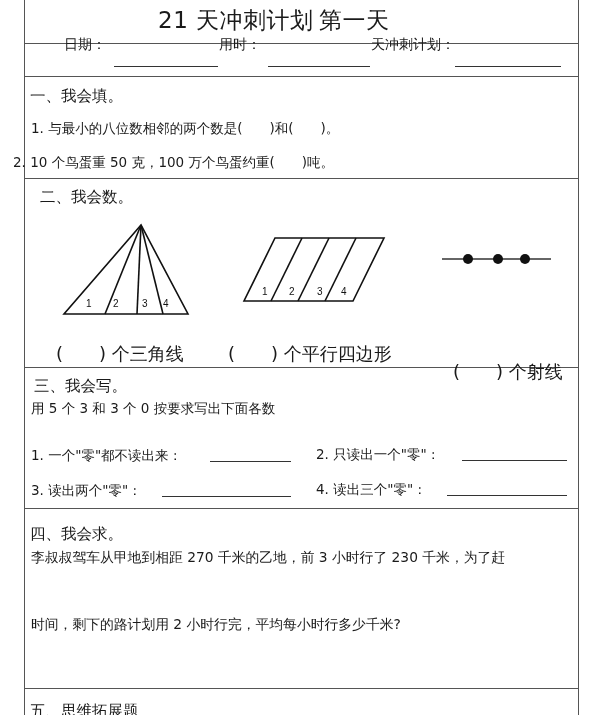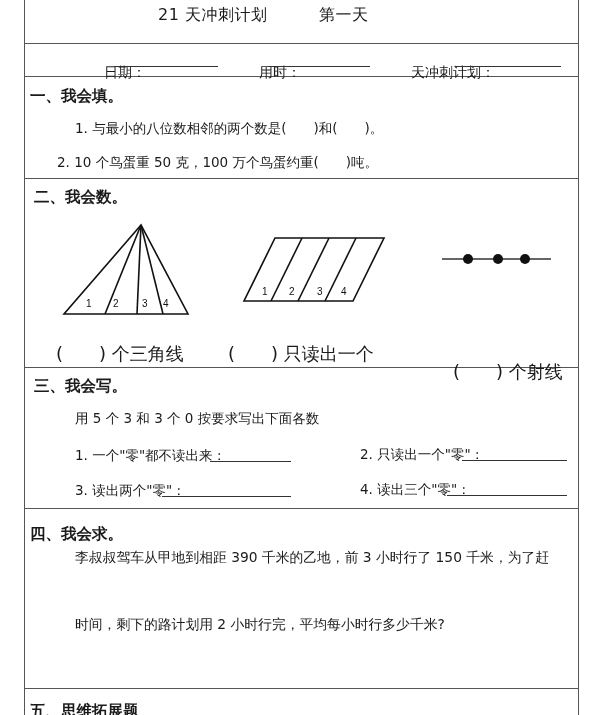--- a/index.html
+++ b/index.html
@@ -2,25 +2,25 @@
 <html><head>
 <meta charset="utf-8">
 <style>
   html, body { margin:0; padding:0; background:#ffffff; }
   body { width:603px; height:715px; position:relative; overflow:hidden;
          font-family:"DejaVu Sans","Liberation Sans",sans-serif; color:#1a1a1a; }
   .sheet { position:absolute; left:24px; top:-2px; width:553px; height:730px;
            border-left:1.5px solid #555; border-right:1.5px solid #555; }
   .hline { position:absolute; left:24px; width:554px; height:0; border-top:1.5px solid #555; }
   .abs { position:absolute; white-space:nowrap; }
-  .title { font-size:16px; top:5px; letter-spacing:0.5px; }
-  .meta { font-size:14px; top:64px;margin-left:40px; }
+  .title { font-size:23px; top:5px; letter-spacing:0.5px; }
+  .meta { font-size:14px; top:36px; }
   .blank { display:inline-block; border-bottom:1px solid #333; height:14px; vertical-align:baseline; }
-  .sec { font-size:15.5px; font-weight:bold; }
-  .q { font-size:13.5px;margin-left:44px; }
+  .sec { font-size:15.5px; font-weight:normal; }
+  .q { font-size:13.5px; }
   .cap { font-size:18px; }
   svg { position:absolute; overflow:visible; }
 </style>
 </head>
 <body>
 
 <div class="sheet"></div>
 <div class="hline" style="top:43px"></div>
 <div class="hline" style="top:76px"></div>
 <div class="hline" style="top:178px"></div>
@@ -35,21 +35,21 @@
 <div class="abs blank" style="left:114px;top:52px;width:104px"></div>
 <div class="abs meta" style="left:219px">用时：</div>
 <div class="abs blank" style="left:268px;top:52px;width:102px"></div>
 <div class="abs meta" style="left:371px">天冲刺计划：</div>
 <div class="abs blank" style="left:455px;top:52px;width:106px"></div>
 
 <div class="abs sec" style="left:30px;top:86px">一、我会填。</div>
 <div class="abs q" style="left:31px;top:120px">1. 与最小的八位数相邻的两个数是(　　)和(　　)。</div>
 <div class="abs q" style="left:13px;top:154px">2. 10 个鸟蛋重 50 克，100 万个鸟蛋约重(　　)吨。</div>
 
-<div class="abs sec" style="left:34px;top:187px">二、我会数。</div>
+<div class="abs sec" style="left:40px;top:187px">二、我会数。</div>
 
 <svg style="left:0;top:0" width="603" height="715">
   <g stroke="#111" stroke-width="1.6" fill="none">
     <polygon points="141,225 64,314 188,314"></polygon>
     <line x1="141" y1="225" x2="105" y2="314"></line>
     <line x1="141" y1="225" x2="137" y2="314"></line>
     <line x1="141" y1="225" x2="163" y2="314"></line>
   </g>
   <g font-size="10" fill="#111" font-family="Liberation Sans, sans-serif">
     <text x="86" y="307">1</text>
@@ -75,32 +75,32 @@
 </svg>
 
 <svg style="left:0;top:0" width="603" height="715">
   <line x1="442" y1="259" x2="551" y2="259" stroke="#333" stroke-width="1.6"></line>
   <circle cx="468" cy="259" r="5" fill="#111"></circle>
   <circle cx="498" cy="259" r="5" fill="#111"></circle>
   <circle cx="525" cy="259" r="5" fill="#111"></circle>
 </svg>
 
 <div class="abs cap" style="left:56px;top:342px">(　　) 个三角线</div>
-<div class="abs cap" style="left:228px;top:342px">(　　) 只读出一个</div>
+<div class="abs cap" style="left:228px;top:342px">(　　) 个平行四边形</div>
 <div class="abs cap" style="left:453px;top:360px">(　　) 个射线</div>
 
 <div class="abs sec" style="left:34px;top:376px">三、我会写。</div>
-<div class="abs q" style="left:31px;top:410px">用 5 个 3 和 3 个 0 按要求写出下面各数</div>
+<div class="abs q" style="left:31px;top:400px">用 5 个 3 和 3 个 0 按要求写出下面各数</div>
 <div class="abs q" style="left:31px;top:447px">1. 一个"零"都不读出来：</div>
 <div class="abs blank" style="left:210px;top:447px;width:81px"></div>
 <div class="abs q" style="left:316px;top:446px">2. 只读出一个"零"：</div>
 <div class="abs blank" style="left:462px;top:446px;width:105px"></div>
 <div class="abs q" style="left:31px;top:482px">3. 读出两个"零"：</div>
 <div class="abs blank" style="left:162px;top:482px;width:129px"></div>
 <div class="abs q" style="left:316px;top:481px">4. 读出三个"零"：</div>
 <div class="abs blank" style="left:447px;top:481px;width:120px"></div>
 
 <div class="abs sec" style="left:30px;top:524px">四、我会求。</div>
-<div class="abs q" style="left:31px;top:549px;font-size:13.8px">李叔叔驾车从甲地到相距 390 千米的乙地，前 3 小时行了 150 千米，为了赶</div>
+<div class="abs q" style="left:31px;top:549px;font-size:13.8px">李叔叔驾车从甲地到相距 270 千米的乙地，前 3 小时行了 230 千米，为了赶</div>
 <div class="abs q" style="left:31px;top:616px;font-size:13.8px">时间，剩下的路计划用 2 小时行完，平均每小时行多少千米?</div>
 <div class="abs" style="left:30px;top:610px;width:540px;height:72px"></div>
 
 <div class="abs sec" style="left:30px;top:701px">五、思维拓展题</div>
 
 </body></html>

